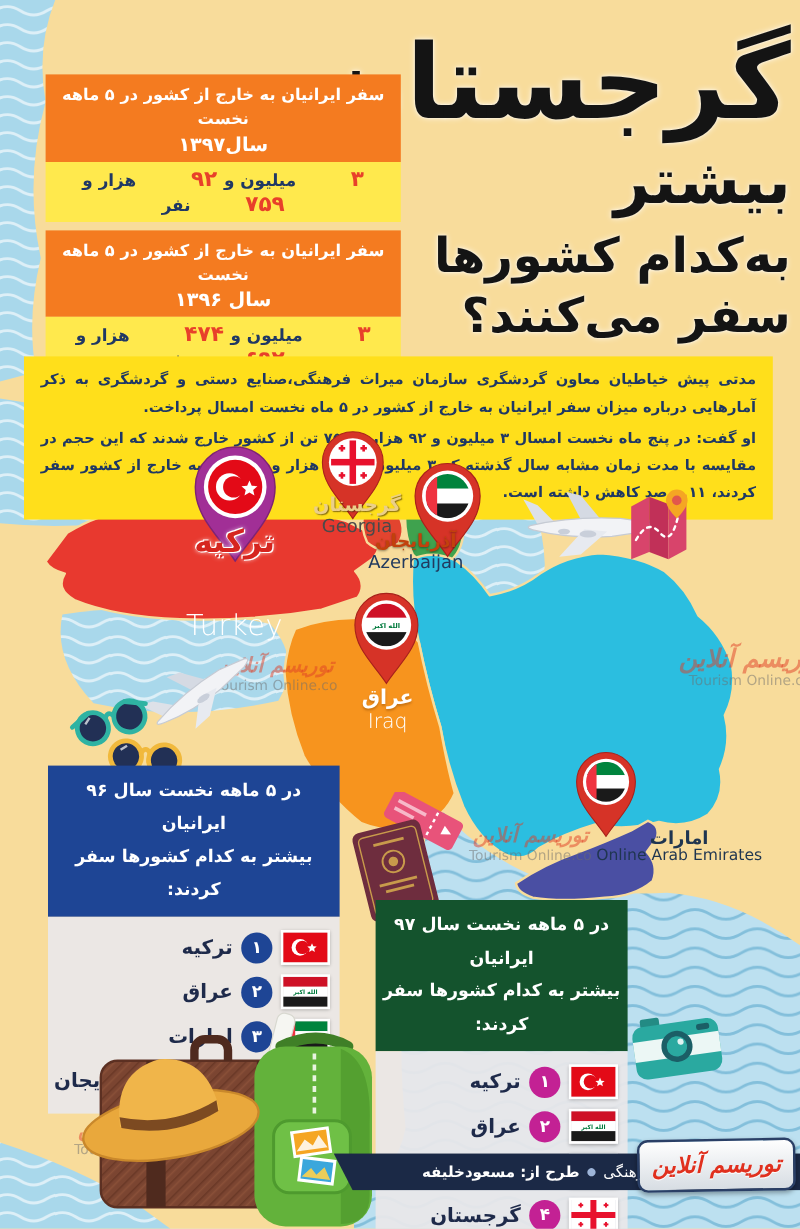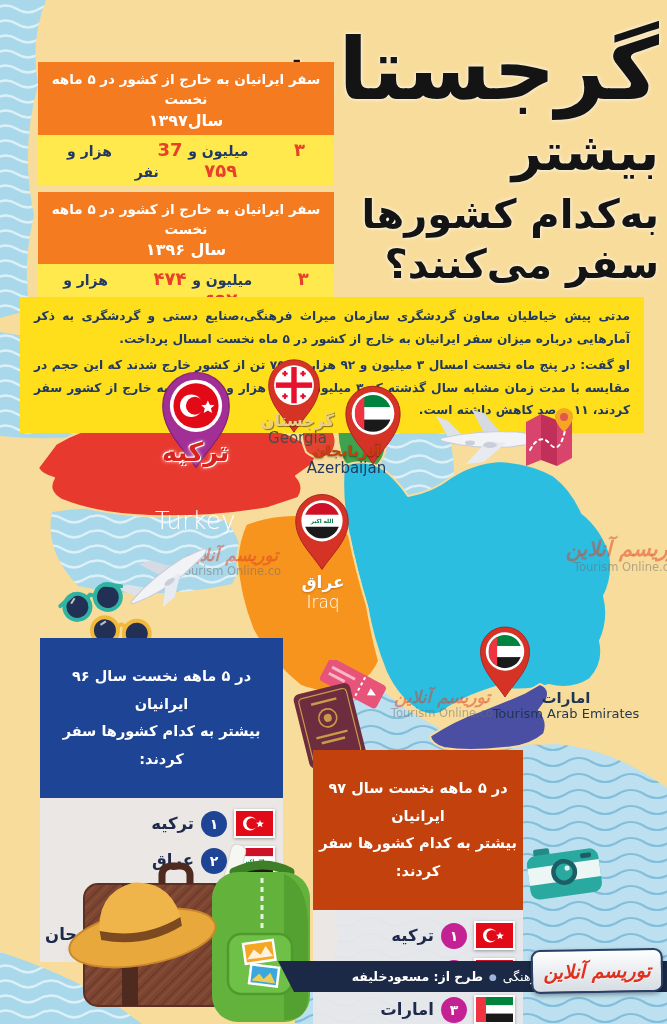--- a/index.html
+++ b/index.html
@@ -54,23 +54,23 @@
 
   
   .wm{position:absolute;text-align:center;line-height:1.1;pointer-events:none;}
   .wm .wfa{font-size:17px;font-weight:bold;font-style:italic;color:rgba(223,62,38,.5);direction:rtl;}
   .wm .wen{font-size:11.5px;color:rgba(110,110,110,.5);}
   .wm-big .wfa{font-size:21px;}
 
   
   .lst{position:absolute;}
   .lst-head{color:#fff;font-weight:bold;font-size:14.5px;text-align:center;direction:rtl;
-            padding:25px 6px;line-height:1.9;}
+            padding:8px 6px;line-height:1.9;}
   .head-blue{background:#1E4595;}
-  .head-mag{background:#c2410c;}
+  .head-mag{background:#14532d;}
   .lst-body{background:rgba(233,231,233,.93);padding:7px 8px 9px;}
   .row{display:flex;direction:rtl;align-items:center;gap:7px;height:37px;}
   .rank{width:26px;height:26px;border-radius:50%;color:#fff;font-weight:bold;font-size:14px;
         display:flex;align-items:center;justify-content:center;flex:0 0 auto;}
   .rank-blue{background:#1E4595;}
   .rank-mag{background:#C32194;}
   .row .lbl{color:#1E2A4A;font-weight:bold;font-size:16.5px;white-space:nowrap;}
   .flagbox{border:2px solid #fff;box-shadow:0 1px 3px rgba(0,0,0,.35);flex:0 0 auto;line-height:0;}
 
   
@@ -157,21 +157,21 @@
   </div>
 
   <div class="abs statcol">
     <div class="obox">
       <div class="cap">سفر ایرانیان به خارج از کشور در ۵ ماهه نخست</div>
       <div class="yr">سال۱۳۹۷</div>
     </div>
     <div class="ybox">
       <span class="num">۳</span>
       <span class="word">میلیون و</span>
-      <span class="num">37</span>
+      <span class="num">۹۲</span>
       <span class="word">هزار و</span>
       <span class="num">۷۵۹</span>
       <span class="word">نفر</span>
     </div>
     <div class="gap7"></div>
     <div class="obox">
       <div class="cap">سفر ایرانیان به خارج از کشور در ۵ ماهه نخست</div>
       <div class="yr">سال ۱۳۹۶</div>
     </div>
     <div class="ybox">
@@ -280,21 +280,21 @@
   <div class="mlbl" style="left:299px;top:443px;width:95px">
     <div class="fa-b lbl-azer-fa">آذربایجان</div>
     <div class="lbl-azer-en">Azerbaijan</div>
   </div>
   <div class="mlbl" style="left:288px;top:573px;width:70px">
     <div class="fa-b lbl-iraq-fa">عراق</div>
     <div class="lbl-iraq-en">Iraq</div>
   </div>
   <div class="mlbl" style="left:490px;top:690px;width:152px">
     <div class="fa-b lbl-uae-fa">امارات</div>
-    <div class="lbl-uae-en">Tourism Arab Emirates</div>
+    <div class="lbl-uae-en">Online Arab Emirates</div>
   </div>
 
   <svg class="abs" style="left:432px;top:396px" width="150" height="80" viewBox="0 0 150 80">
     <g>
       <path d="M16 41 L4 20 L16 25 L30 39 Z" fill="#DDE1E8"></path>
       <path d="M52 37 L40 14 L52 17 L68 36 Z" fill="#D5DAE3"></path>
       <path d="M10 42 Q45 34 85 36 L113 40 Q124 42 112 46 L78 51 Q42 53 14 46 Q5 44 10 42Z" fill="#F2F3F6" stroke="#C6CBD4" stroke-width="1"></path>
       <path d="M55 45 L34 68 L52 66 L74 47 Z" fill="#E7EAF0"></path>
       <ellipse cx="58" cy="49" rx="7" ry="3" fill="#C9CFDA"></ellipse>
       <ellipse cx="38" cy="47" rx="5" ry="2.4" fill="#C9CFDA"></ellipse>

